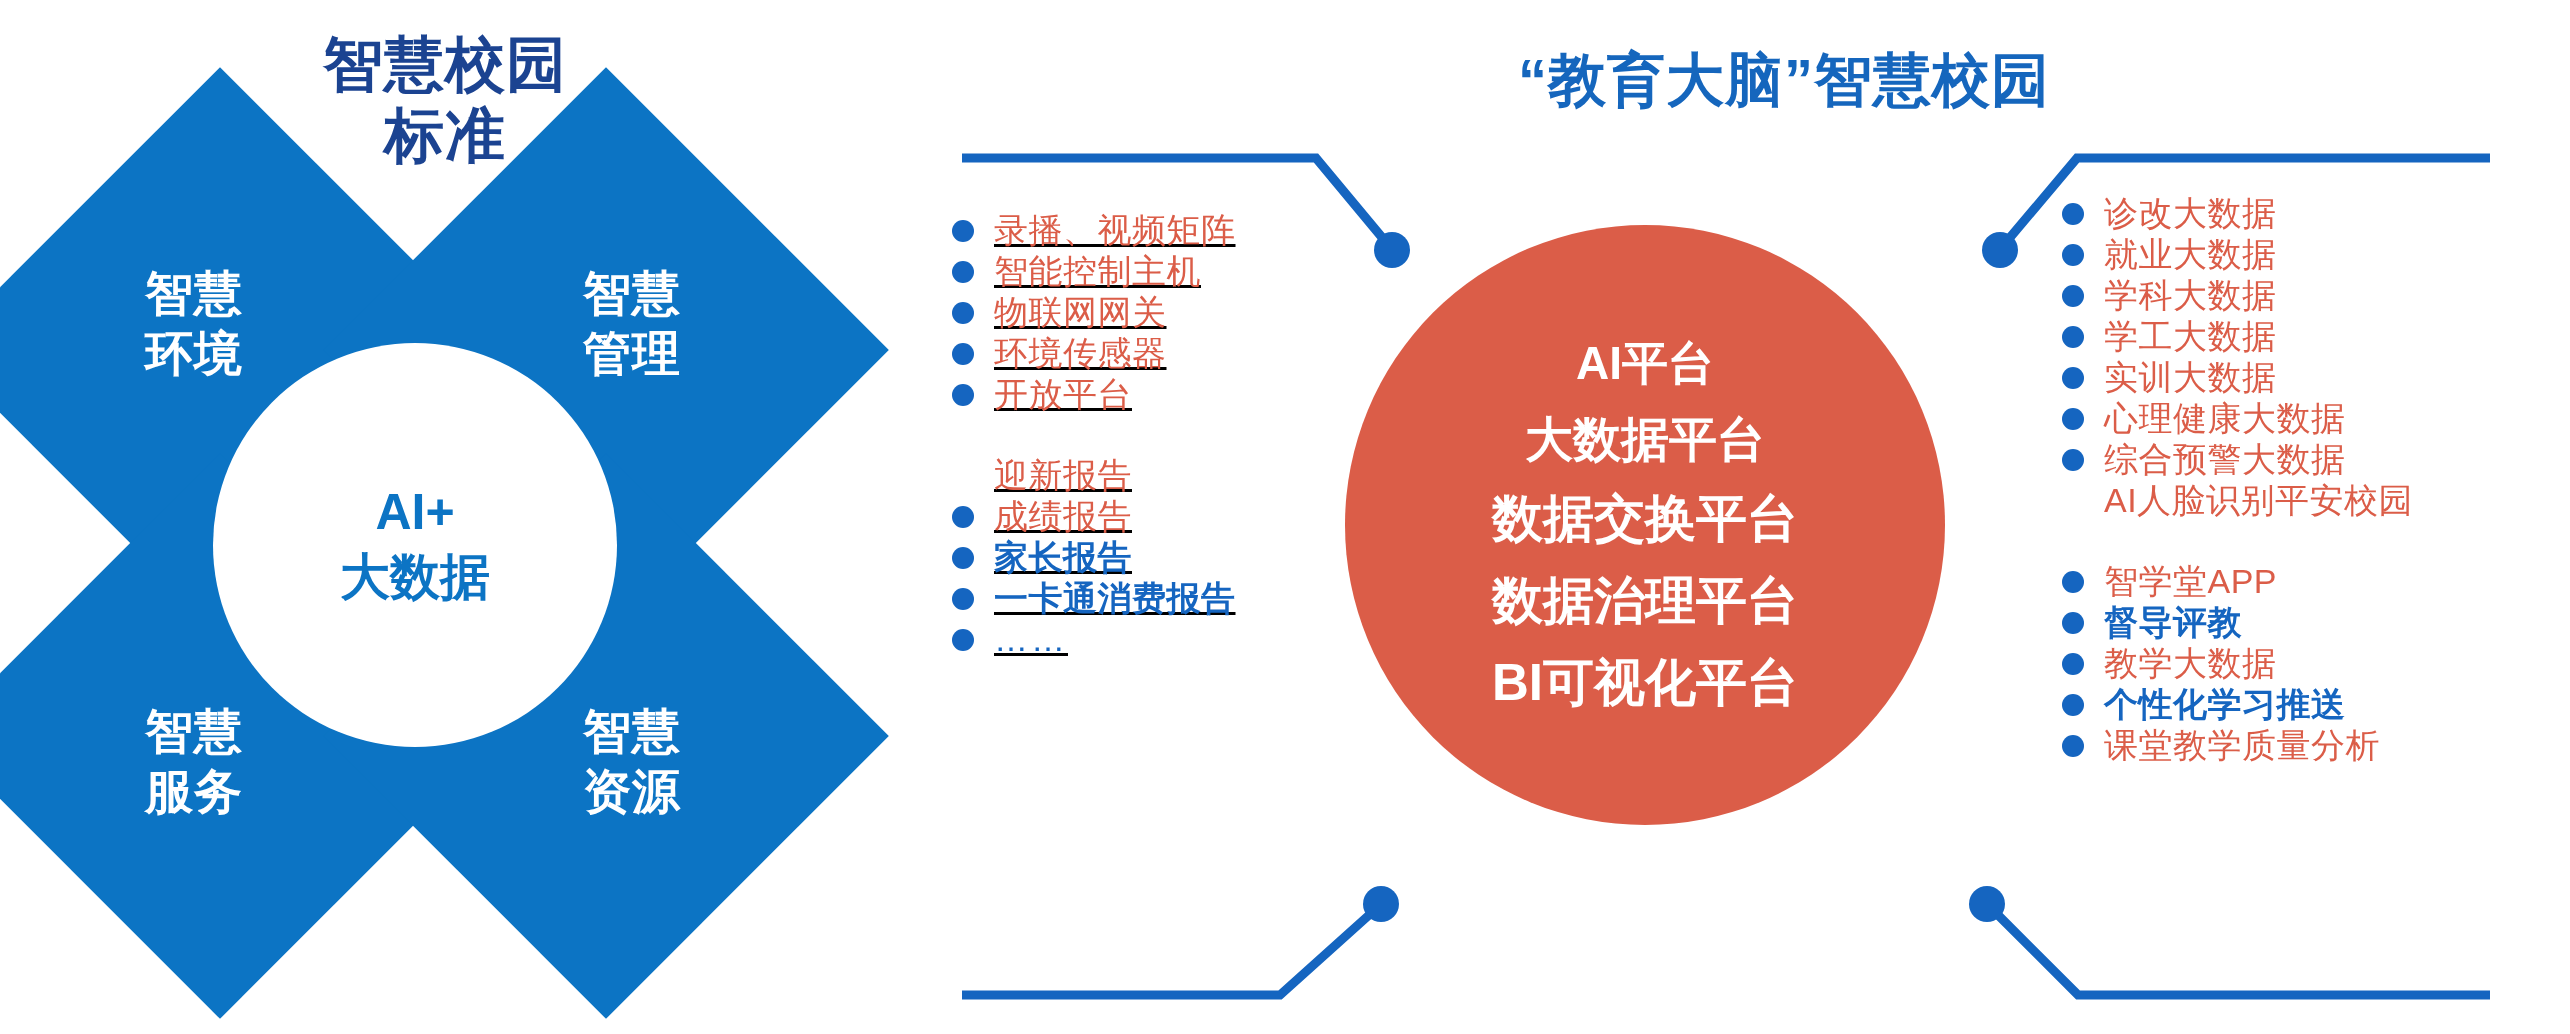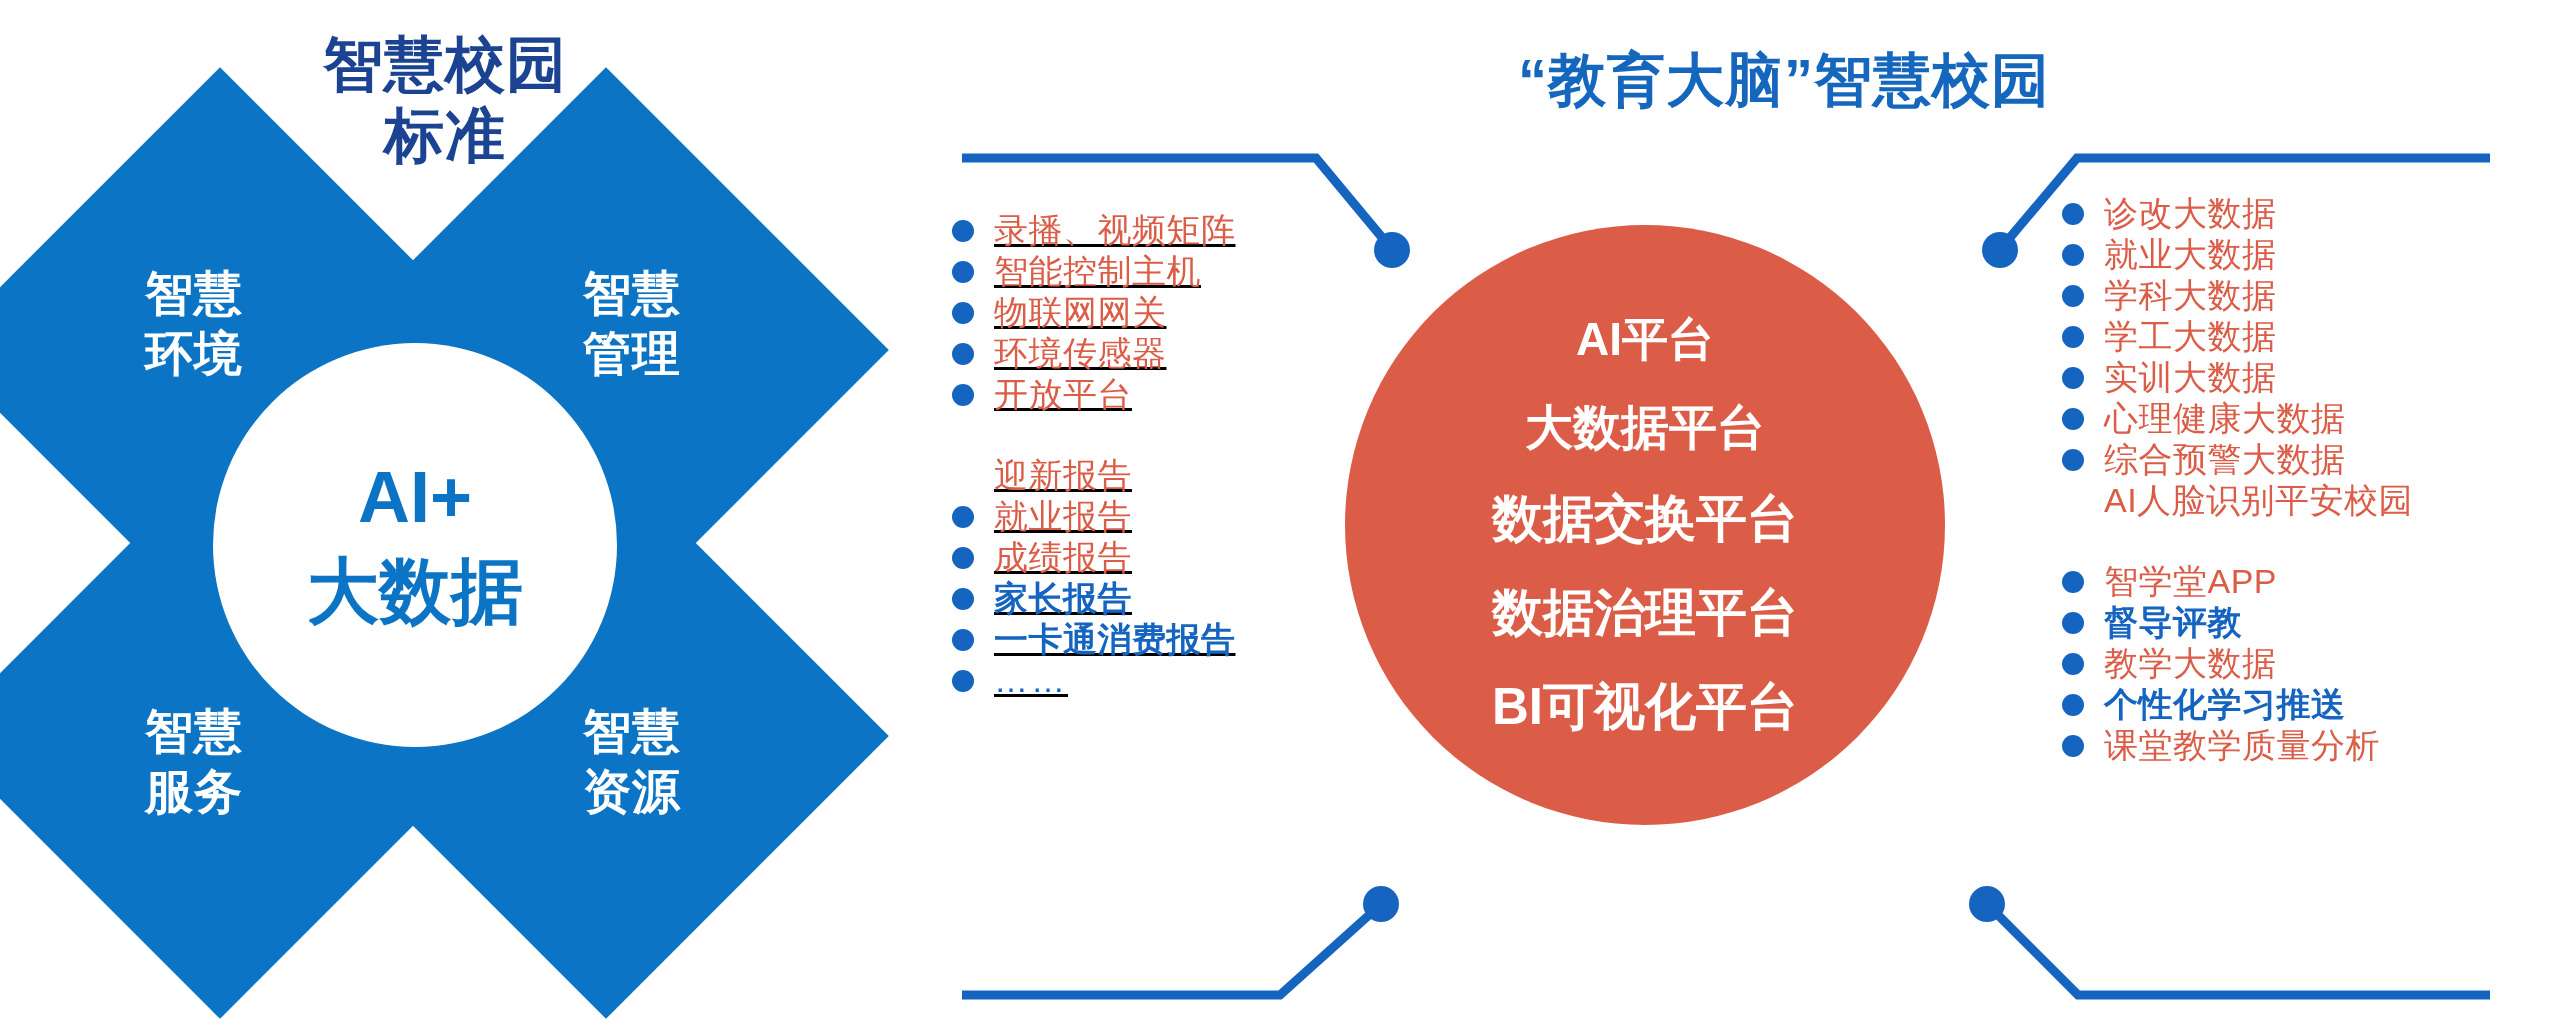--- a/index.html
+++ b/index.html
@@ -94,41 +94,41 @@
     height: 404px;
     border-radius: 50%;
     background: #ffffff;
     display: flex;
     flex-direction: column;
     align-items: center;
     justify-content: center;
   }
   .core-circle .ctext {
     color: #0C74C4;
-    font-size: 72px;
+    font-size: 50px;
     font-weight: bold;
     line-height: 1.3;
     text-align: center;
     white-space: pre-line;
   }
 
   
   .center-circle {
     position: absolute;
     left: 1345px;
     top: 225px;
     width: 600px;
     height: 600px;
     border-radius: 50%;
     background: #DB5D48;
     display: flex;
     flex-direction: column;
     align-items: center;
     justify-content: center;
-    gap: 20px;
+    gap: 8px;
   }
   .center-circle .pline {
     color: #ffffff;
     font-weight: bold;
     line-height: 1.45;
     text-align: center;
     white-space: nowrap;
   }
   .center-circle .pline.s1 { font-size: 46px; }
   .center-circle .pline.s2 { font-size: 48px; }
@@ -277,24 +277,20 @@
       </div>
     </div>
 
     <div class="bgroup gap">
       <div class="brow">
         <span class="dot hidden"></span>
         <span class="txt">迎新报告</span>
       </div>
       <div class="brow">
         <span class="dot"></span>
-        <span class="txt">就业报告</span>
-      </div>
-      <div class="brow">
-        <span class="dot"></span>
         <span class="txt">成绩报告</span>
       </div>
       <div class="brow">
         <span class="dot"></span>
         <span class="txt accent">家长报告</span>
       </div>
       <div class="brow">
         <span class="dot"></span>
         <span class="txt accent">一卡通消费报告</span>
       </div>

